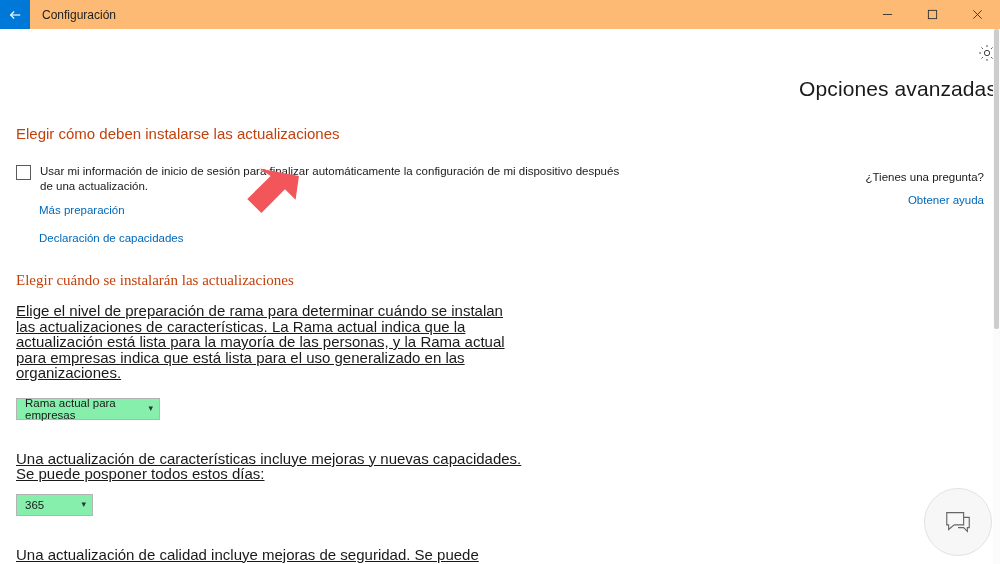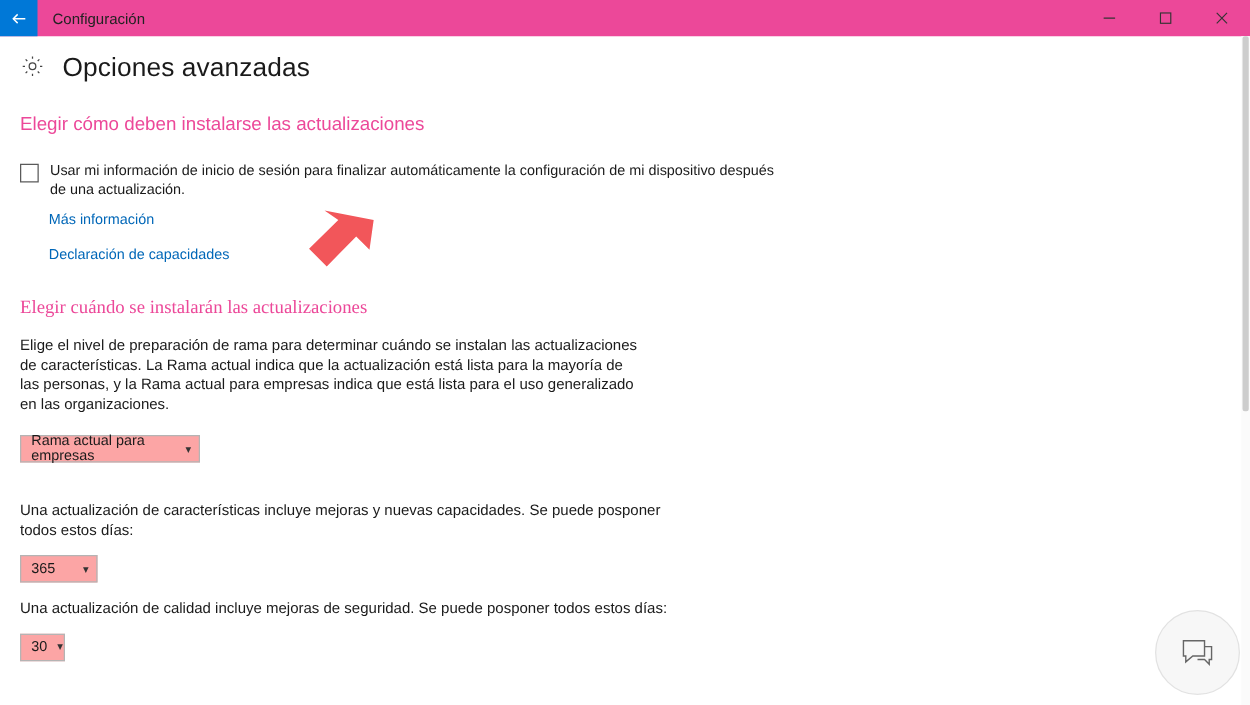--- a/index.html
+++ b/index.html
@@ -12,21 +12,21 @@
     background: #ffffff;
     font-family: "Liberation Sans", sans-serif;
     color: #1a1a1a;
     overflow: hidden;
     position: relative;
   }
 
   
   .titlebar {
     height: 29px;
-    background: #ec4899;
+    background: #fdba74;
     display: flex;
     align-items: stretch;
     border-bottom: none;
     position: relative;
   }
   .back-btn {
     width: 30px;
     height: 29px;
     background: #0078d7;
     color: #ffffff;
@@ -53,43 +53,44 @@
     height: 29px;
     display: flex;
     align-items: center;
     justify-content: center;
     color: #333;
   }
 
   
   .page-header {
     display: flex;
-    align-items: flex-start;
+    align-items: flex-end;
     gap: 14px;
     padding: 14px 3px 4px 16px;
+    flex-direction: column;
   }
   .gear-icon { width: 20px; height: 20px; color: #444; }
   .page-title {
     font-size: 21px;
     font-weight: 400;
     color: #1a1a1a;
     letter-spacing: 0.1px;
   }
 
   
   .content {
     position: relative;
     padding: 10px 16px 0 16px;
   }
   .col-main { width: 610px; }
 
   h2.section {
     font-size: 15px;
     font-weight: 400;
-    color: #ec4899;
+    color: #c2410c;
     margin: 18px 0 14px 0;
   }
   h2.section.first { margin-top: 10px; }
 
   .checkrow {
     display: flex;
     align-items: flex-start;
     gap: 9px;
     margin-bottom: 6px;
   }
@@ -110,49 +111,50 @@
     color: #0067b8;
     font-size: 11.5px;
     text-decoration: none;
     display: inline-block;
   }
 
   .indent-link { margin: 1px 0 0 23px; }
   .privacy-link { margin: 14px 0 0 23px; }
 
   p.body {
-    font-size: 12px;
+    font-size: 15px;
     line-height: 15.5px;
     color: #1a1a1a;
     margin: 0 0 12px 0;
     max-width: 500px;
+    text-decoration: underline;
   }
   p.body.wide { max-width: 520px; margin-top: 13px; }
 
   
   .combo {
     display: inline-flex;
     align-items: center;
     justify-content: space-between;
     border: 1px solid #b4b4b4;
-    background: #fca5a5;
+    background: #86efac;
     height: 22px;
     font-size: 11.5px;
     color: #1a1a1a;
     padding: 0 6px 0 8px;
     box-sizing: border-box;
   }
   .combo .chev {
     margin-left: 8px;
     font-size: 9px;
     color: #333;
     line-height: 1;
   }
   .combo.branch { width: 144px; margin-bottom: 18px; }
-  .combo.days-365 { width: 62px; }
+  .combo.days-365 { width: 77px; margin-bottom: 18px; }
   .combo.days-30 { width: 36px; margin-bottom: 16px; }
 
   
   .col-right {
     position: absolute;
     top: 66px;
     right: 16px;
     width: 160px;
     text-align: right;
   }
@@ -253,21 +255,21 @@
   <div class="col-main">
 
     
     <h2 class="section first">Elegir cómo deben instalarse las actualizaciones</h2>
 
 
     <div class="checkrow" style="margin-top:22px;">
       <div class="checkbox"></div>
       <div class="label">Usar mi información de inicio de sesión para finalizar automáticamente la configuración de mi dispositivo después de una actualización.</div>
     </div>
-    <a class="link indent-link" href="#">Más información</a>
+    <a class="link indent-link" href="#">Más preparación</a>
     <div><a class="link privacy-link" href="#">Declaración de capacidades</a></div>
 
     
     <h2 class="section" style="margin-top:26px;font-family:Liberation Serif, serif;">Elegir cuándo se instalarán las actualizaciones</h2>
 
     <p class="body">Elige el nivel de preparación de rama para determinar cuándo se instalan las actualizaciones de características. La Rama actual indica que la actualización está lista para la mayoría de las personas, y la Rama actual para empresas indica que está lista para el uso generalizado en las organizaciones.</p>
 
     <div class="combo branch">
       <span>Rama actual para empresas</span>
       <span class="chev">▾</span>
@@ -290,20 +292,24 @@
     
     
 
     
 
     
 
     
   </div>
 
+  <div class="col-right">
+    <div class="q">¿Tienes una pregunta?</div>
+    <a class="link" href="#">Obtener ayuda</a>
+  </div>
 </div>
 
 <div class="arrow">
   <svg width="62" height="50" viewBox="0 0 62 50">
     <path d="M58 2 L58 26 L46 17 L26 44 L10 32 L30 6 L18 0 Z" transform="translate(-2,2) rotate(8 31 25)" fill="#f2565a"></path>
   </svg>
 </div>
 
 <div class="feedback">
   <svg width="30" height="30" viewBox="0 0 32 32" fill="none" stroke="#666" stroke-width="1.2">

